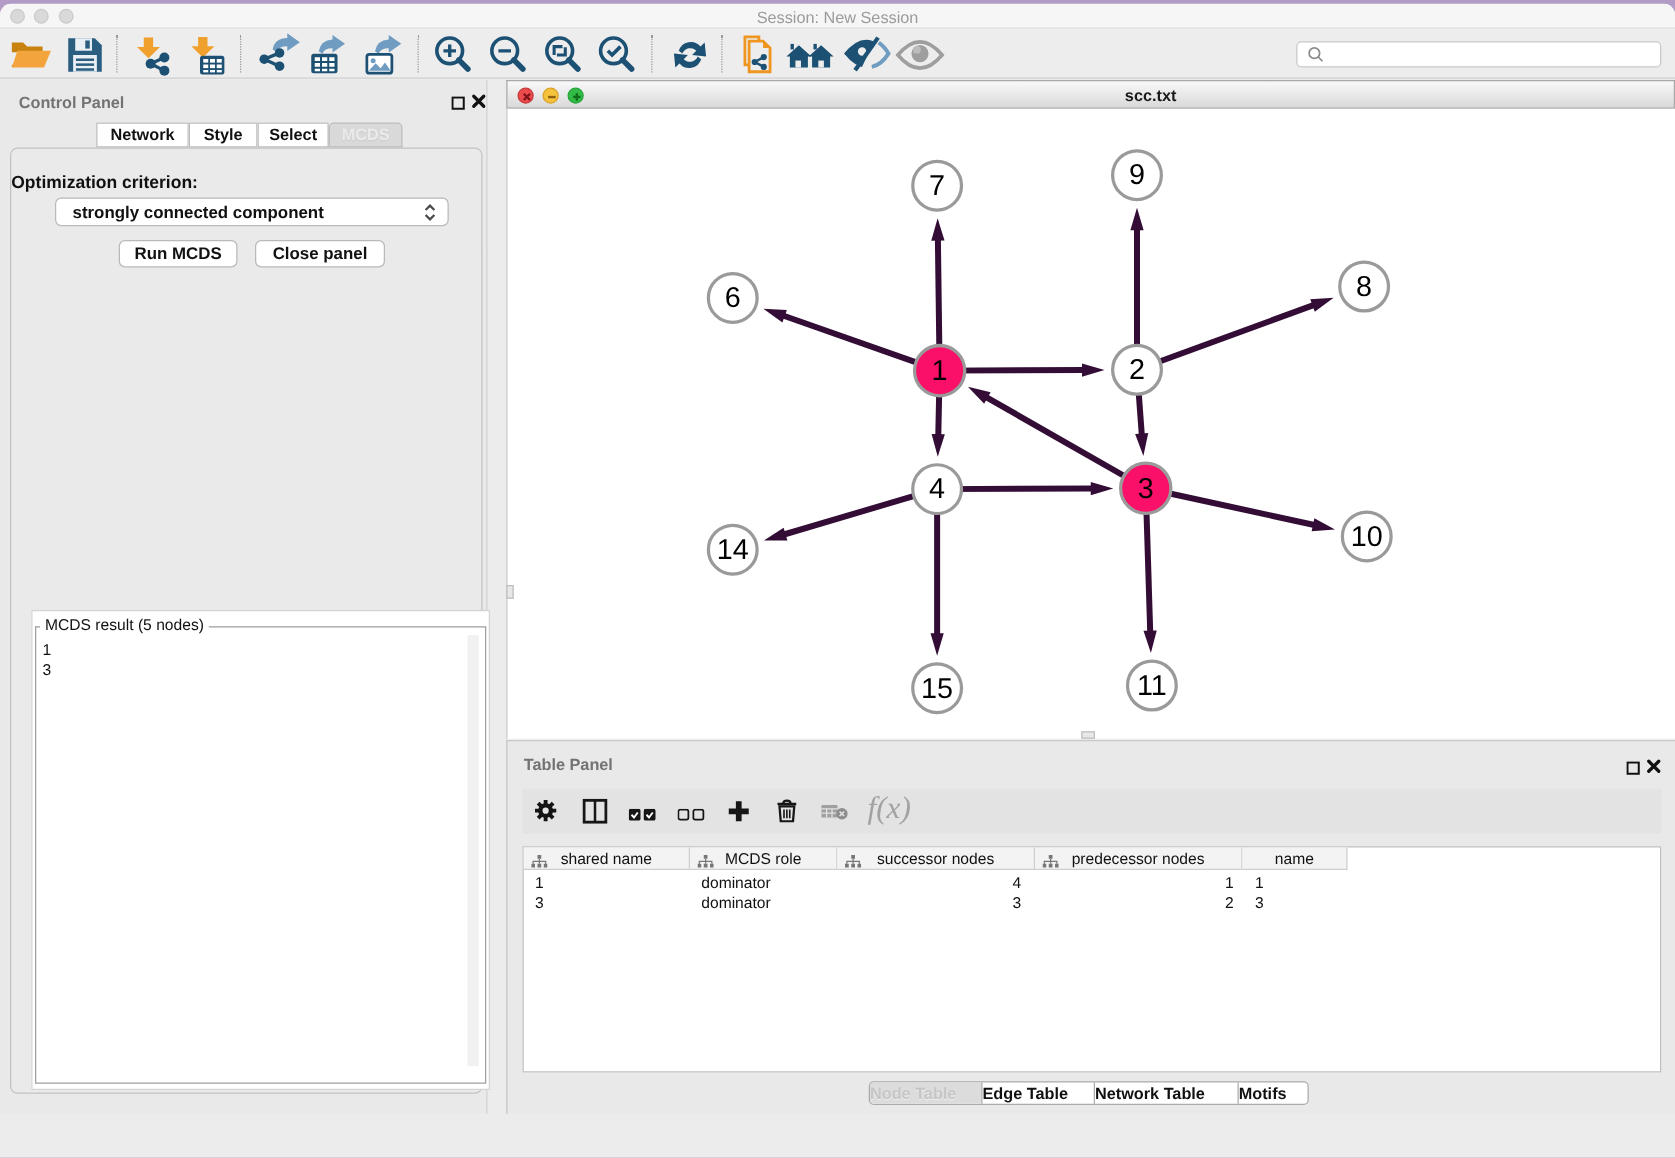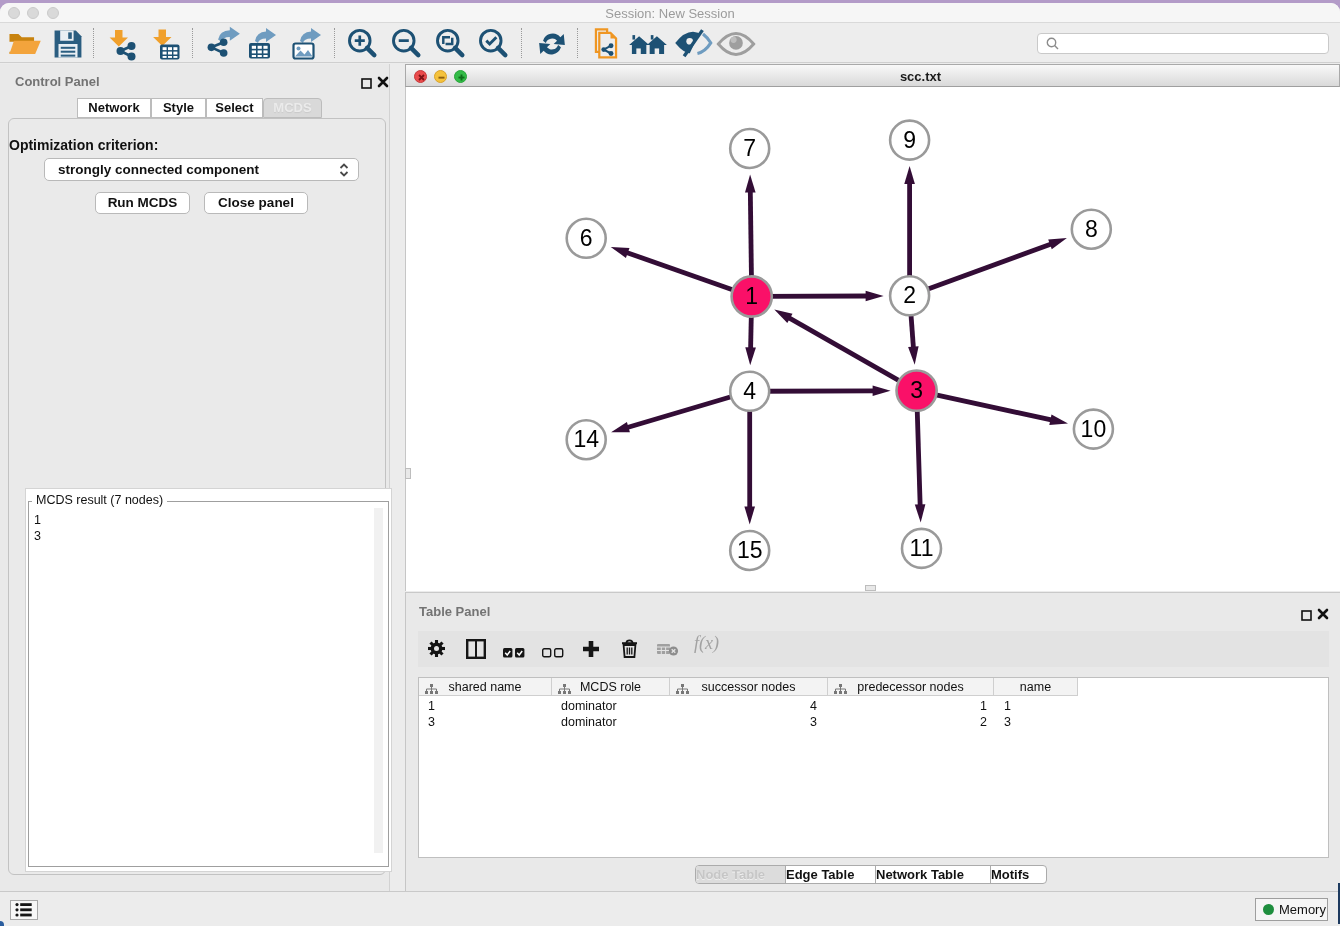--- a/index.html
+++ b/index.html
@@ -199,21 +199,21 @@
 <div class="cbox">
 <div style="position:absolute;left:0;top:18px;width:100%;text-align:left;font-size:14px;font-weight:700;color:#111">Optimization criterion:</div>
 <div class="btn" style="left:35px;top:39px;width:315px;height:23px;text-align:left;line-height:21px;padding-left:13px">strongly connected component<svg width="12" height="16" viewBox="0 0 12 16" style="position:absolute;right:8px;top:3px">
             <path d="M2.5 6 L6 2.5 L9.5 6" fill="none" stroke="#4a4a4a" stroke-width="1.8"></path>
             <path d="M2.5 10 L6 13.5 L9.5 10" fill="none" stroke="#4a4a4a" stroke-width="1.8"></path>
           </svg></div>
 <div class="btn" style="left:86px;top:73px;width:95px;height:22px;line-height:20px">Run MCDS</div>
 <div class="btn" style="left:195px;top:73px;width:104px;height:22px;line-height:20px">Close panel</div>
 <div class="fswrap">
 <div class="fieldset"></div>
-<span class="lab">MCDS result (7 nodes)</span>
+<span class="lab">MCDS result (5 nodes)</span>
 <div style="position:absolute;left:8px;top:24px">1</div>
 <div style="position:absolute;left:8px;top:40px">3</div>
 <div style="position:absolute;left:348px;top:19px;width:9px;height:345px;background:#f1f1f1"></div>
 </div>
 </div>
 </div>
 <div class="nwin">
 <div class="ntitle">
 <div class="mb" style="left:8px;background:#ea4b4c;border:1px solid #c63a3b">
           <svg width="9" height="9" viewBox="0 0 9 9" style="position:absolute;left:2px;top:2px">
@@ -338,21 +338,21 @@
             </g>
             <g stroke="#e3e3e3" stroke-width="1">
               <line x1="0" y1="5" x2="13" y2="5"></line>
               <line x1="0" y1="8.5" x2="13" y2="8.5"></line>
               <line x1="4.3" y1="5" x2="4.3" y2="12"></line>
               <line x1="8.6" y1="5" x2="8.6" y2="12"></line>
             </g>
             <circle cx="16.5" cy="9" r="4.6" fill="#8d8d8d"></circle>
             <path d="M14.7 7.2 l3.6 3.6 M18.3 7.2 l-3.6 3.6" stroke="#e3e3e3" stroke-width="1.4"></path>
           </svg></span>
-<span style="position:absolute;left:276px;top:2px"><span style="font-family:Liberation Serif,serif;font-style:italic;font-size:18px;color:#a2a2a2">f(x)</span></span>
+<span style="position:absolute;left:276px;top:2px"><span style="font-family:Liberation Serif,serif;font-style:italic;font-size:25px;color:#a2a2a2">f(x)</span></span>
 </div>
 <div class="tbl">
 <div class="thead" style="left:0px;width:133px"><span style="position:absolute;left:6px;top:4px"><svg width="13" height="11" viewBox="0 0 13 11">
               <g fill="#777">
                 <rect x="5" y="0" width="3" height="3"></rect>
                 <rect x="0" y="7" width="3" height="3"></rect>
                 <rect x="5" y="7" width="3" height="3"></rect>
                 <rect x="10" y="7" width="3" height="3"></rect>
               </g>
               <path d="M6.5 3 v2 M1.5 7 v-2 h10 v2 M6.5 5 v2" stroke="#777" stroke-width="1" fill="none"></path>
@@ -396,32 +396,12 @@
         <div class="trow" style="left:414px;top:36px;width:154px;text-align:right">2</div>
         <div class="trow" style="left:585px;top:36px">3</div>
 </div>
 <div class="btabs" style="width:352px">
 <div class="btab" style="left:0;width:89px;border-left:none;background:#dcdcdc;color:#c6c6c6;text-shadow:0 1px 0 #f0f0f0;border-radius:3px 0 0 3px">Node Table</div>
 <div class="btab" style="left:89px;width:90px">Edge Table</div>
 <div class="btab" style="left:179px;width:115px">Network Table</div>
 <div class="btab" style="left:294px;width:58px">Motifs</div>
 </div>
 </div>
-<div class="sbar">
-<div style="position:absolute;left:10px;top:8px;width:28px;height:20px;background:#f7f7f7;border:1px solid #a8a8a8">
-<span style="position:absolute;left:4px;top:1px"><svg width="17" height="16" viewBox="0 0 17 16">
-            <g fill="#161616">
-              <circle cx="2" cy="2.6" r="1.6"></circle>
-              <circle cx="2" cy="7.8" r="1.6"></circle>
-              <circle cx="2" cy="13" r="1.6"></circle>
-              <rect x="5.2" y="1.2" width="11.5" height="2.8"></rect>
-              <rect x="5.2" y="6.4" width="11.5" height="2.8"></rect>
-              <rect x="5.2" y="11.6" width="11.5" height="2.8"></rect>
-            </g>
-          </svg></span>
-      </div>
-<div style="position:absolute;left:1255px;top:6px;width:73px;height:23px;background:#f5f5f5;border:1px solid #9e9e9e;font-size:13px;color:#111">
-<span style="position:absolute;left:7px;top:5px;width:11px;height:11px;border-radius:50%;background:#1e8e3e"></span>
-<span style="position:absolute;left:23px;top:3px">Memory</span>
-      </div>
-<div style="position:absolute;left:1338px;top:-9px;width:2px;height:41px;background:#1d3a5f"></div>
-<div style="position:absolute;left:0px;top:29px;width:4px;height:6px;background:#2a5d9e;border-radius:0 4px 0 0"></div>
-</div>
 </div>
 </body></html>

